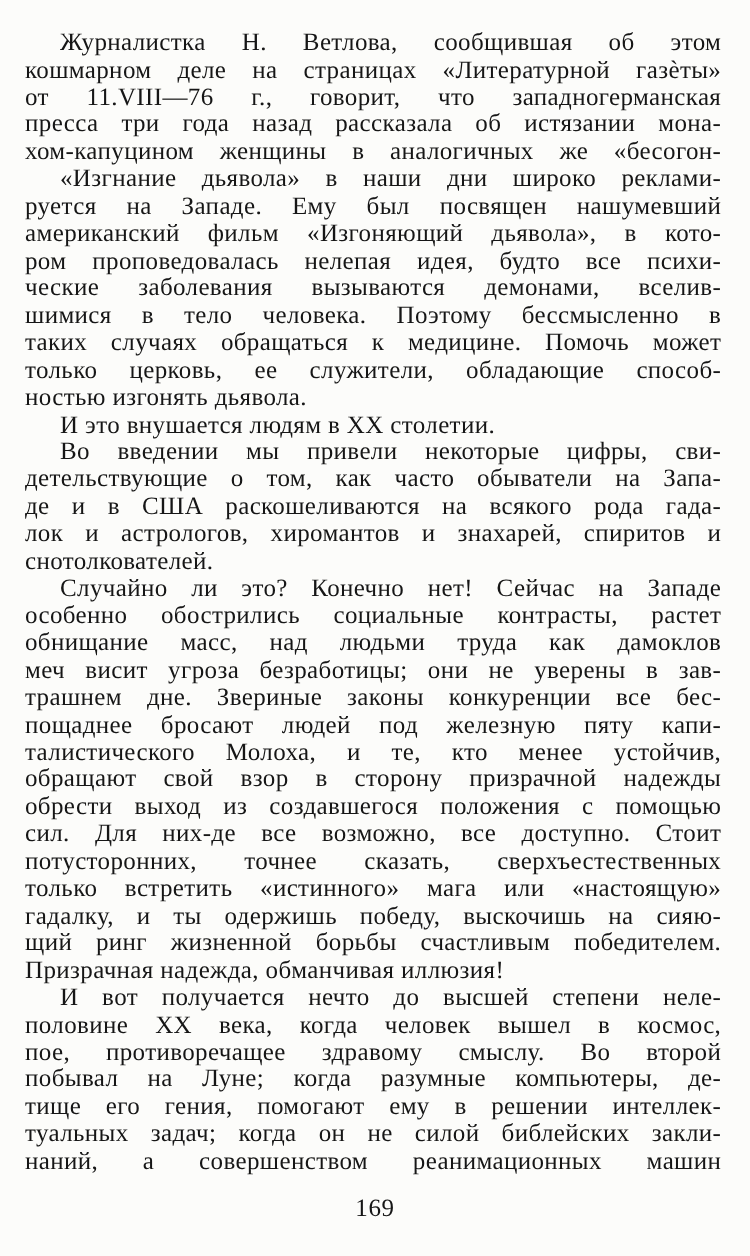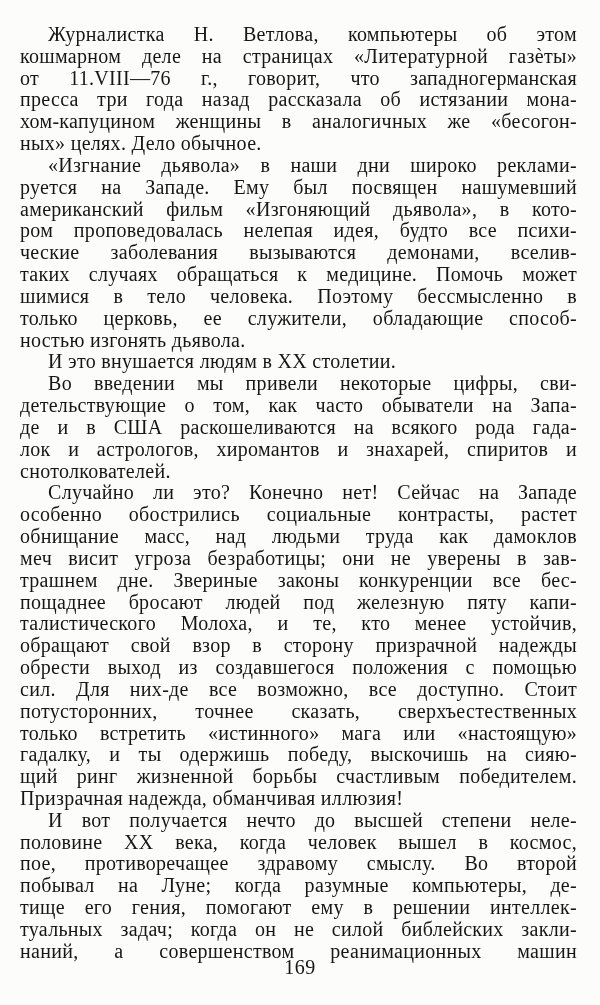--- a/index.html
+++ b/index.html
@@ -50,33 +50,32 @@
     text-align: center;
     font-size: 20px;
     letter-spacing: 0.5px;
   }
 </style>
 </head>
 <body>
 
 <div class="page">
   <div class="text-block">
-      <div class="line first">Журналистка Н. Ветлова, компьютеры об этом</div>
+      <div class="line first">Журналистка Н. Ветлова, сообщившая об этом</div>
       <div class="line">кошмарном деле на страницах «Литературной газѐты»</div>
       <div class="line">от 11.VIII—76 г., говорит, что западногерманская</div>
       <div class="line">пресса три года назад рассказала об истязании мона-</div>
       <div class="line">хом-капуцином женщины в аналогичных же «бесогон-</div>
-      <div class="line last">ных» целях. Дело обычное.</div>
       <div class="line first">«Изгнание дьявола» в наши дни широко реклами-</div>
       <div class="line">руется на Западе. Ему был посвящен нашумевший</div>
       <div class="line">американский фильм «Изгоняющий дьявола», в кото-</div>
       <div class="line">ром проповедовалась нелепая идея, будто все психи-</div>
       <div class="line">ческие заболевания вызываются демонами, вселив-</div>
+      <div class="line">шимися в тело человека. Поэтому бессмысленно в</div>
       <div class="line">таких случаях обращаться к медицине. Помочь может</div>
-      <div class="line">шимися в тело человека. Поэтому бессмысленно в</div>
       <div class="line">только церковь, ее служители, обладающие способ-</div>
       <div class="line last">ностью изгонять дьявола.</div>
       <div class="line first last">И это внушается людям в XX столетии.</div>
       <div class="line first">Во введении мы привели некоторые цифры, сви-</div>
       <div class="line">детельствующие о том, как часто обыватели на Запа-</div>
       <div class="line">де и в США раскошеливаются на всякого рода гада-</div>
       <div class="line">лок и астрологов, хиромантов и знахарей, спиритов и</div>
       <div class="line last">снотолкователей.</div>
       <div class="line first">Случайно ли это? Конечно нет! Сейчас на Западе</div>
       <div class="line">особенно обострились социальные контрасты, растет</div>

